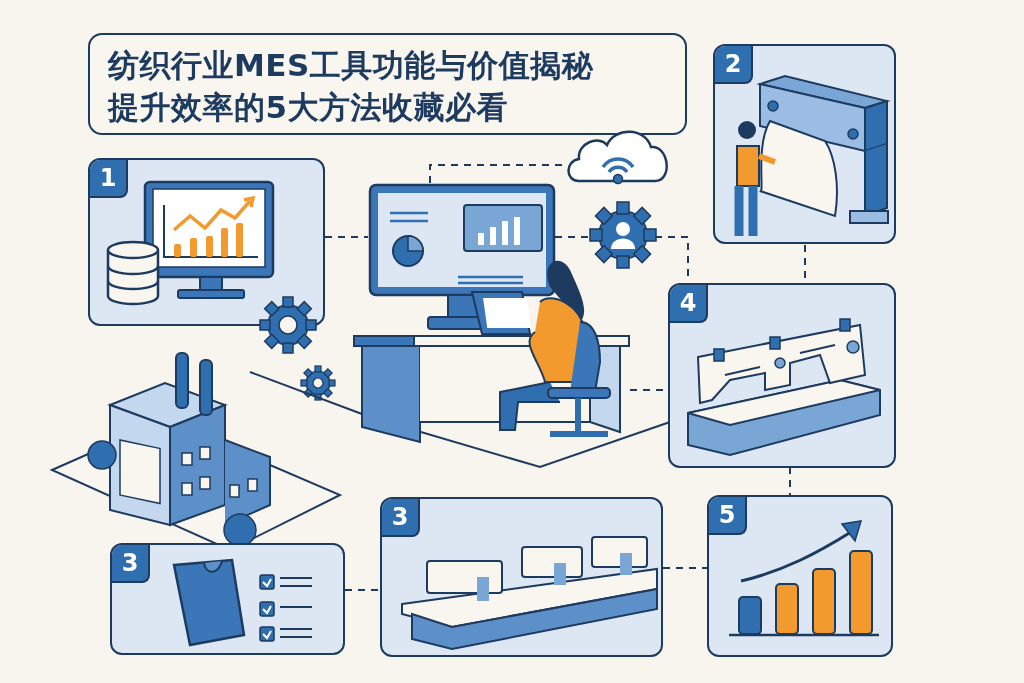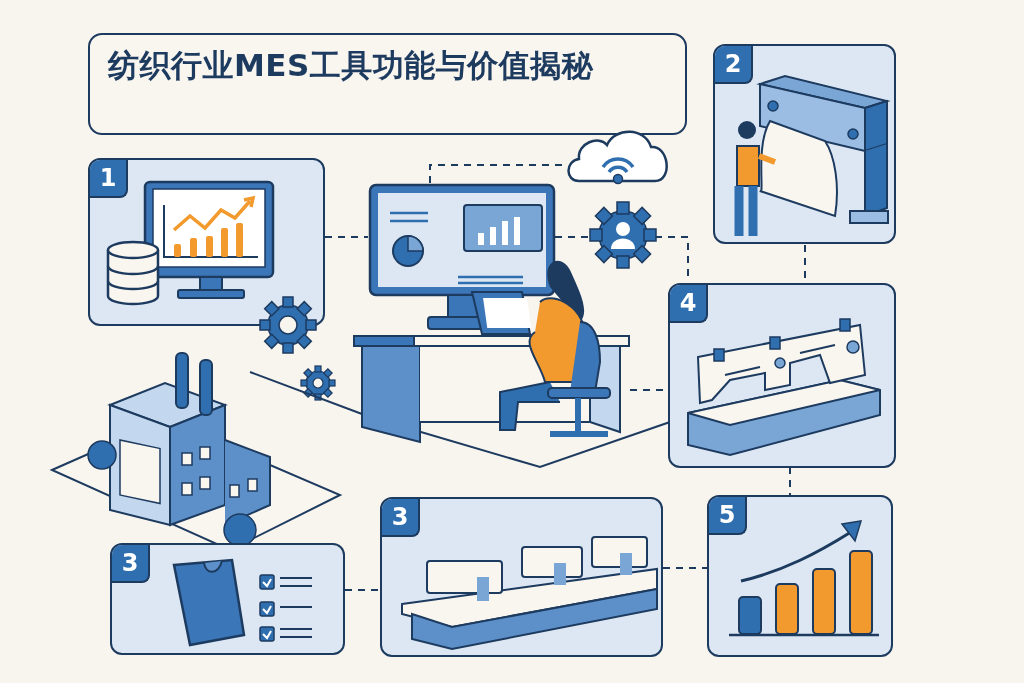--- a/index.html
+++ b/index.html
@@ -23,20 +23,21 @@
     <path d="M805 245 V282"></path>
     <path d="M630 390 H668"></path>
     <path d="M790 467 V495"></path>
     <path d="M663 568 H707"></path>
     <path d="M345 590 H380"></path>
   </g>
 </svg>
 
 <div class="abs title-box">
   <div class="title-line" style="top:10px;">纺织行业MES工具功能与价值揭秘</div>
+  <div class="title-line" style="top:52px;">提升效率的5大方法收藏必看</div>
 </div>
 
 <svg width="110" height="60" style="left:565px;top:125px;">
   <path d="M14 56 C0 56 0 36 14 34 C12 18 34 10 42 20 C50 2 80 2 86 22 C104 20 108 56 90 56 Z" fill="#fff" stroke="#1d3a5f" stroke-width="2.5"></path>
   <path d="M38 42 A18 18 0 0 1 68 42" stroke="#2f6fb0" stroke-width="3.5" fill="none"></path>
   <path d="M44 47 A11 11 0 0 1 62 47" stroke="#2f6fb0" stroke-width="3.5" fill="none"></path>
   <circle cx="53" cy="54" r="4.5" fill="#2f6fb0" stroke="#1d3a5f" stroke-width="1.5"></circle>
 </svg>
 
 <div class="panel" style="left:88px;top:158px;width:237px;height:168px;">

